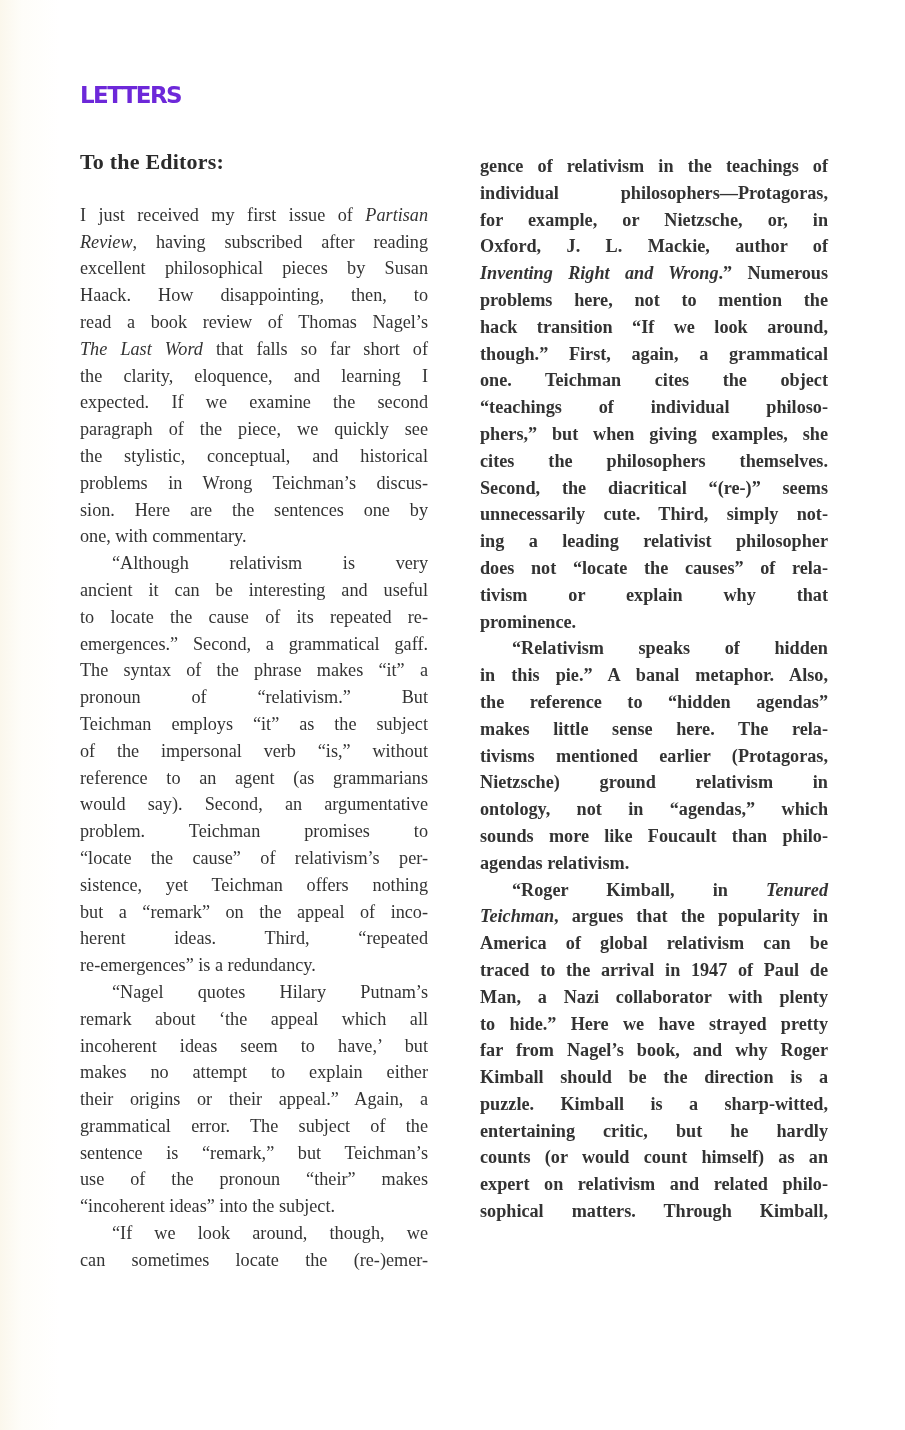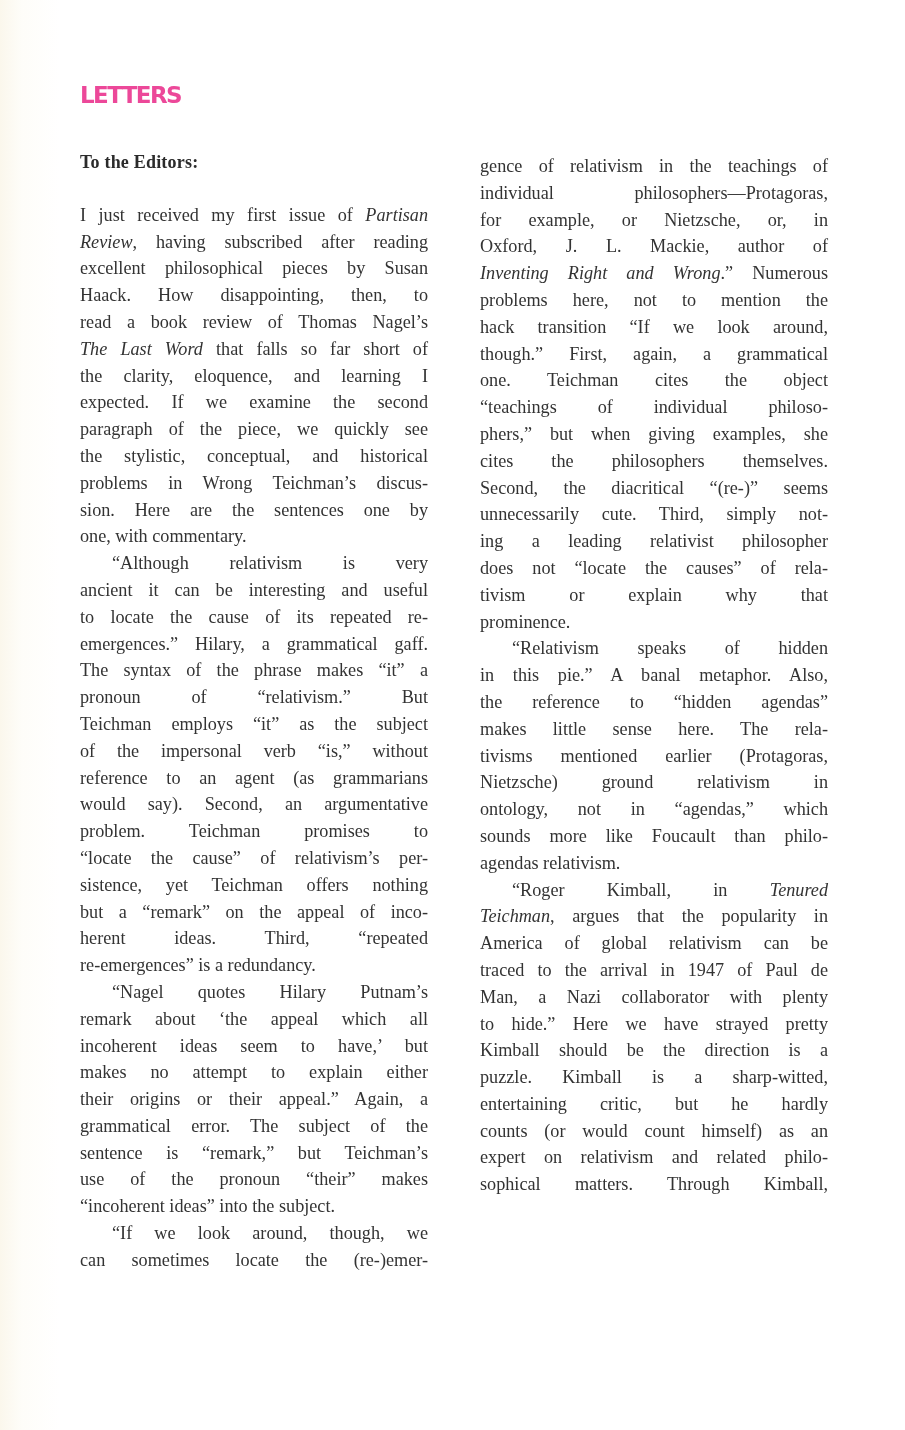--- a/index.html
+++ b/index.html
@@ -6,35 +6,35 @@
   body {
     width: 905px; height: 1430px;
     background: linear-gradient(to right, #fbf7ec 0px, #fefdf9 22px, #ffffff 60px);
     position: relative; overflow: hidden;
     color: #2a2a2a;
   }
   .heading {
     position: absolute; left: 80px; top: 82px;
     font-family: "DejaVu Sans", sans-serif;
     font-weight: bold; font-size: 23px; letter-spacing: -1.6px;
-    color: #ec4899;
+    color: #6d28d9;
     text-align: center;
   }
   .col {
     position: absolute; width: 348px;
     font-family: "Liberation Serif", serif;
     font-size: 18.2px; line-height: 26.8px;
     color: #333;
     text-align: justify;
     hyphens: manual;
   }
   .col.left { left: 80px; top: 149px; }
   .col.right { left: 480px; top: 149px; }
   .salutation {
-    font-weight: bold; font-size: 18px; letter-spacing: 0.2px;
+    font-weight: bold; font-size: 22px; letter-spacing: 0.2px;
     margin: 0 0 26px 0; color: #2b2b2b;
   }
   em { font-style: italic; }
   .line { display: block; text-align: justify; text-align-last: justify; }
   .line.last { text-align-last: left; }
 </style>
 </head>
 <body>
 
 <div class="heading">LETTERS</div>
@@ -51,21 +51,21 @@
       <span class="line">the clarity, eloquence, and learning I</span>
       <span class="line">expected. If we examine the second</span>
       <span class="line">paragraph of the piece, we quickly see</span>
       <span class="line">the stylistic, conceptual, and historical</span>
       <span class="line">problems in Wrong Teichman’s discus-</span>
       <span class="line">sion. Here are the sentences one by</span>
       <span class="line last">one, with commentary.</span>
       <span class="line" style="padding-left: 32px;">“Although relativism is very</span>
       <span class="line">ancient it can be interesting and useful</span>
       <span class="line">to locate the cause of its repeated re-</span>
-      <span class="line">emergences.” Hilary, a grammatical gaff.</span>
+      <span class="line">emergences.” Second, a grammatical gaff.</span>
       <span class="line">The syntax of the phrase makes “it” a</span>
       <span class="line">pronoun of “relativism.” But</span>
       <span class="line">Teichman employs “it” as the subject</span>
       <span class="line">of the impersonal verb “is,” without</span>
       <span class="line">reference to an agent (as grammarians</span>
       <span class="line">would say). Second, an argumentative</span>
       <span class="line">problem. Teichman promises to</span>
       <span class="line">“locate the cause” of relativism’s per-</span>
       <span class="line">sistence, yet Teichman offers nothing</span>
       <span class="line">but a “remark” on the appeal of inco-</span>
@@ -79,21 +79,21 @@
       <span class="line">grammatical error. The subject of the</span>
       <span class="line">sentence is “remark,” but Teichman’s</span>
       <span class="line">use of the pronoun “their” makes</span>
       <span class="line last">“incoherent ideas” into the subject.</span>
       <span class="line" style="padding-left: 32px;">“If we look around, though, we</span>
       <span class="line">can sometimes locate the (re-)emer-</span>
     </div>
 </div>
 
 <div class="col right">
-  <div id="right-lines" style="margin-top: 4px;">
+  <div id="right-lines" style="margin-top: 4px; font-weight: bold;">
       <span class="line">gence of relativism in the teachings of</span>
       <span class="line">individual philosophers—Protagoras,</span>
       <span class="line">for example, or Nietzsche, or, in</span>
       <span class="line">Oxford, J. L. Mackie, author of</span>
       <span class="line"><em>Inventing Right and Wrong</em>.” Numerous</span>
       <span class="line">problems here, not to mention the</span>
       <span class="line">hack transition “If we look around,</span>
       <span class="line">though.” First, again, a grammatical</span>
       <span class="line">one. Teichman cites the object</span>
       <span class="line">“teachings of individual philoso-</span>
@@ -113,20 +113,21 @@
       <span class="line">Nietzsche) ground relativism in</span>
       <span class="line">ontology, not in “agendas,” which</span>
       <span class="line">sounds more like Foucault than philo-</span>
       <span class="line last">agendas relativism.</span>
       <span class="line" style="padding-left: 32px;">“Roger Kimball, in <em>Tenured</em></span>
       <span class="line"><em>Teichman</em>, argues that the popularity in</span>
       <span class="line">America of global relativism can be</span>
       <span class="line">traced to the arrival in 1947 of Paul de</span>
       <span class="line">Man, a Nazi collaborator with plenty</span>
       <span class="line">to hide.” Here we have strayed pretty</span>
+      <span class="line">far from Nagel’s book, and why Roger</span>
       <span class="line">Kimball should be the direction is a</span>
       <span class="line">puzzle. Kimball is a sharp-witted,</span>
       <span class="line">entertaining critic, but he hardly</span>
       <span class="line">counts (or would count himself) as an</span>
       <span class="line">expert on relativism and related philo-</span>
       <span class="line">sophical matters. Through Kimball,</span>
     </div>
 </div>
 
 </body></html>

